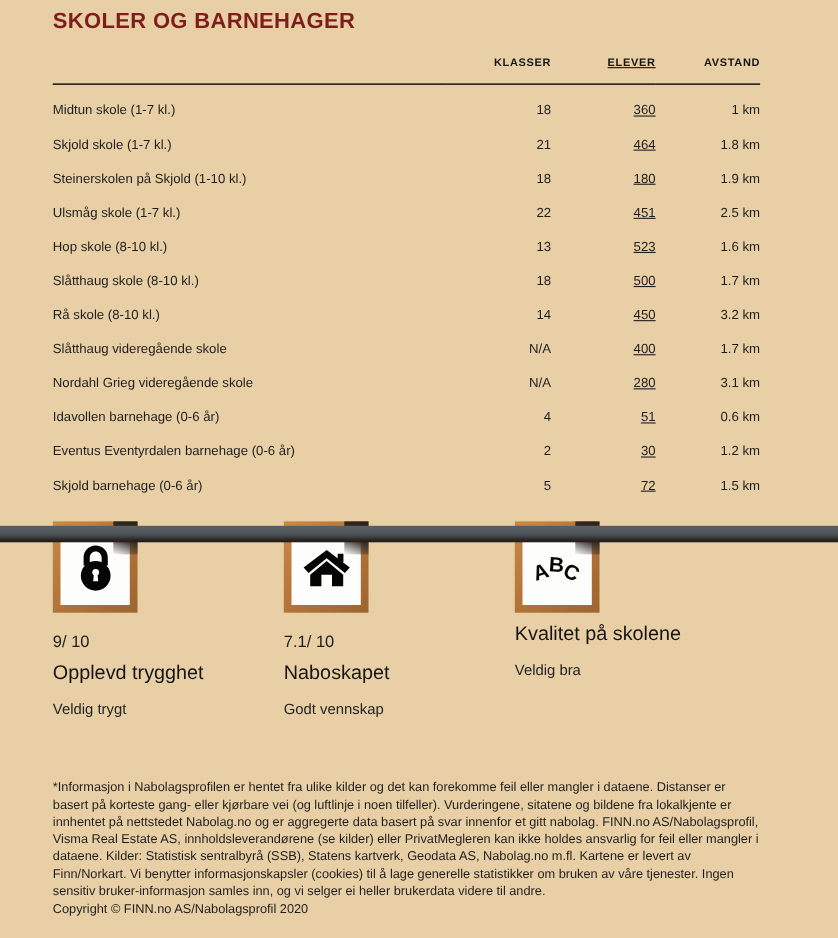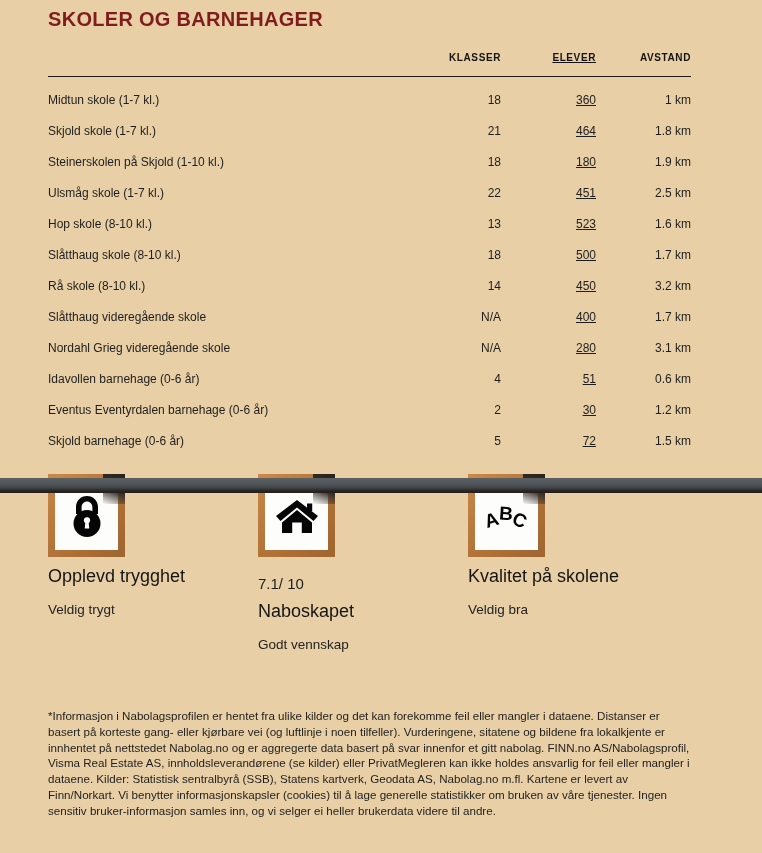--- a/index.html
+++ b/index.html
@@ -281,20 +281,21 @@
       <div class="card-tile">
         <div class="card-inner">
           <svg class="icon-svg" width="40" height="44" viewBox="0 0 40 44">
             <path d="M20 2c-6.2 0-11 4.8-11 11v7h5.6v-7c0-3.1 2.4-5.6 5.4-5.6s5.4 2.5 5.4 5.6v7H31v-7c0-6.2-4.8-11-11-11z" fill="#050505"></path>
             <circle cx="20" cy="29.5" r="13.5" fill="#050505"></circle>
             <circle cx="20" cy="26.3" r="3.1" fill="#ffffff"></circle>
             <path d="M18.6 26.5h2.8l0.9 8h-4.6z" fill="#ffffff"></path>
           </svg>
         </div>
       </div>
+      <div class="card-score">9/ 10</div>
       <div class="card-label">Opplevd trygghet</div>
       <div class="card-sub">Veldig trygt</div>
     </div>
     <div class="card c1">
       <div class="card-tile">
         <div class="card-inner">
           <svg class="icon-svg" width="44" height="40" viewBox="0 0 44 40">
             <path d="M22 4 L43 20 L38.5 25 L22 11.5 L5.5 25 L1 20 Z" fill="#050505"></path>
             <path d="M32 7.5h5.2v7.5H32z" fill="#050505"></path>
             <path d="M22 14 L37 26.5 V37 H26.8 V26.5 H17.2 V37 H7 V26.5 Z" fill="#050505"></path>
@@ -315,13 +316,14 @@
           </svg>
         </div>
       </div>
       <div class="card-label">Kvalitet på skolene</div>
       <div class="card-sub">Veldig bra</div>
     </div>
   </div>
 
 <div class="footer">
   <p>*Informasjon i Nabolagsprofilen er hentet fra ulike kilder og det kan forekomme feil eller mangler i dataene. Distanser er basert på korteste gang- eller kjørbare vei (og luftlinje i noen tilfeller). Vurderingene, sitatene og bildene fra lokalkjente er innhentet på nettstedet Nabolag.no og er aggregerte data basert på svar innenfor et gitt nabolag. FINN.no AS/Nabolagsprofil, Visma Real Estate AS, innholdsleverandørene (se kilder) eller PrivatMegleren kan ikke holdes ansvarlig for feil eller mangler i dataene. Kilder: Statistisk sentralbyrå (SSB), Statens kartverk, Geodata AS, Nabolag.no m.fl. Kartene er levert av Finn/Norkart. Vi benytter informasjonskapsler (cookies) til å lage generelle statistikker om bruken av våre tjenester. Ingen sensitiv bruker-informasjon samles inn, og vi selger ei heller brukerdata videre til andre.</p>
+  <p>Copyright © FINN.no AS/Nabolagsprofil 2020</p>
 </div>
 
 </body></html>

